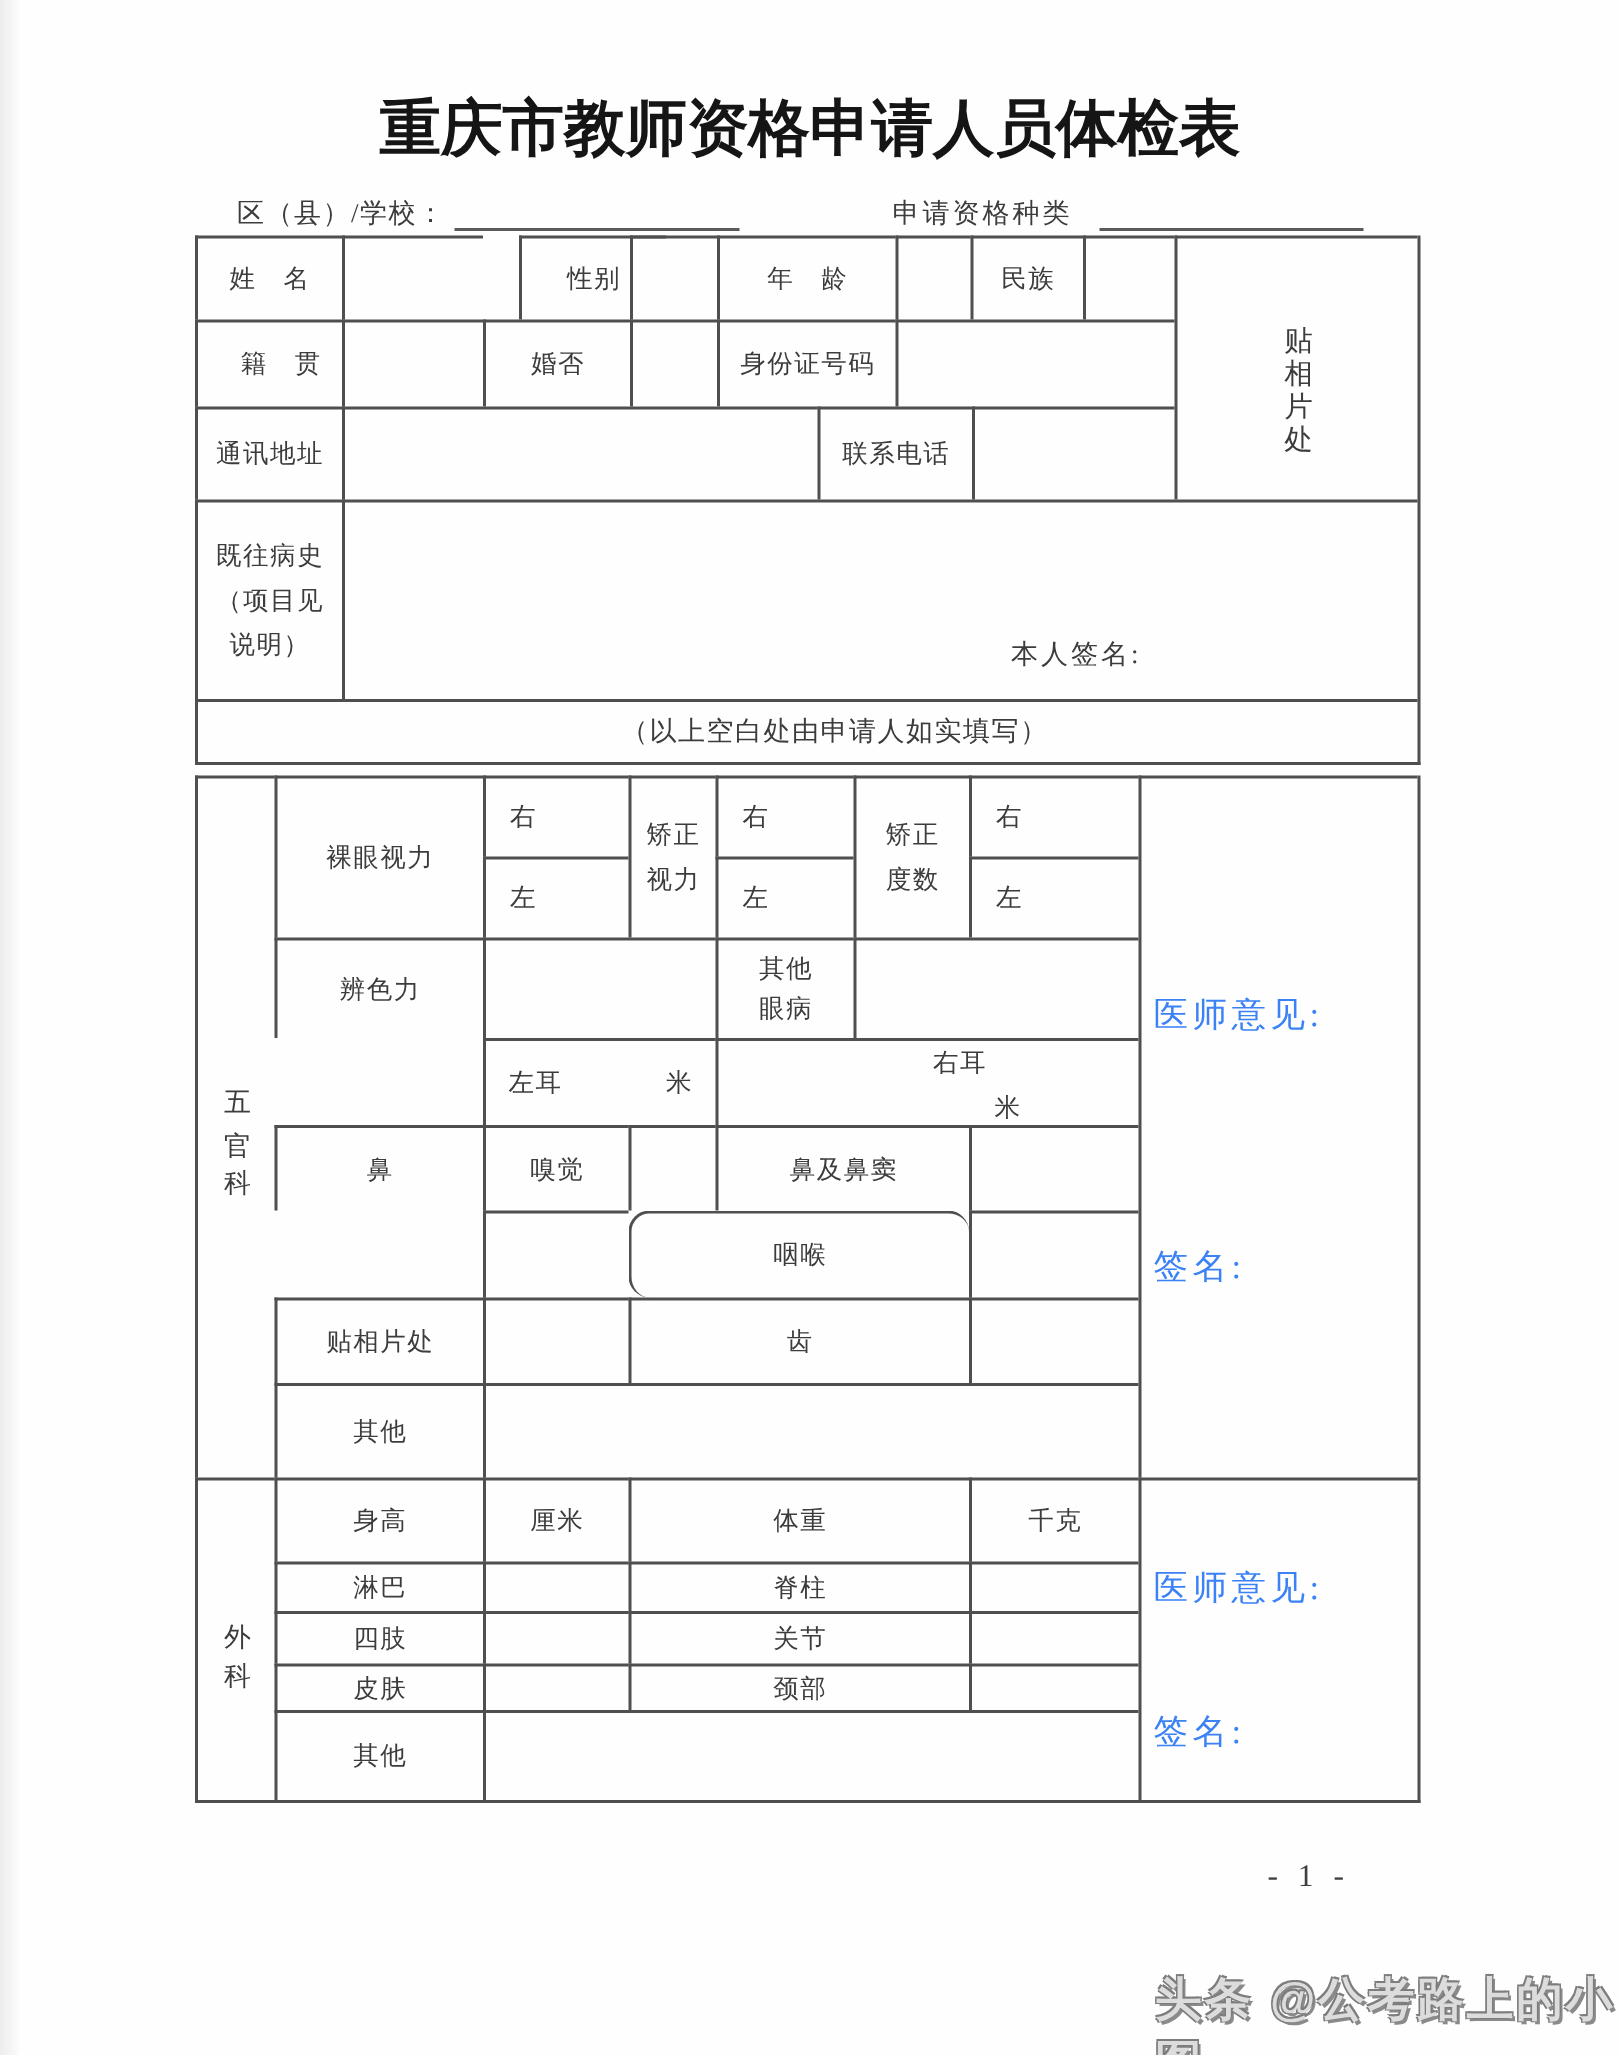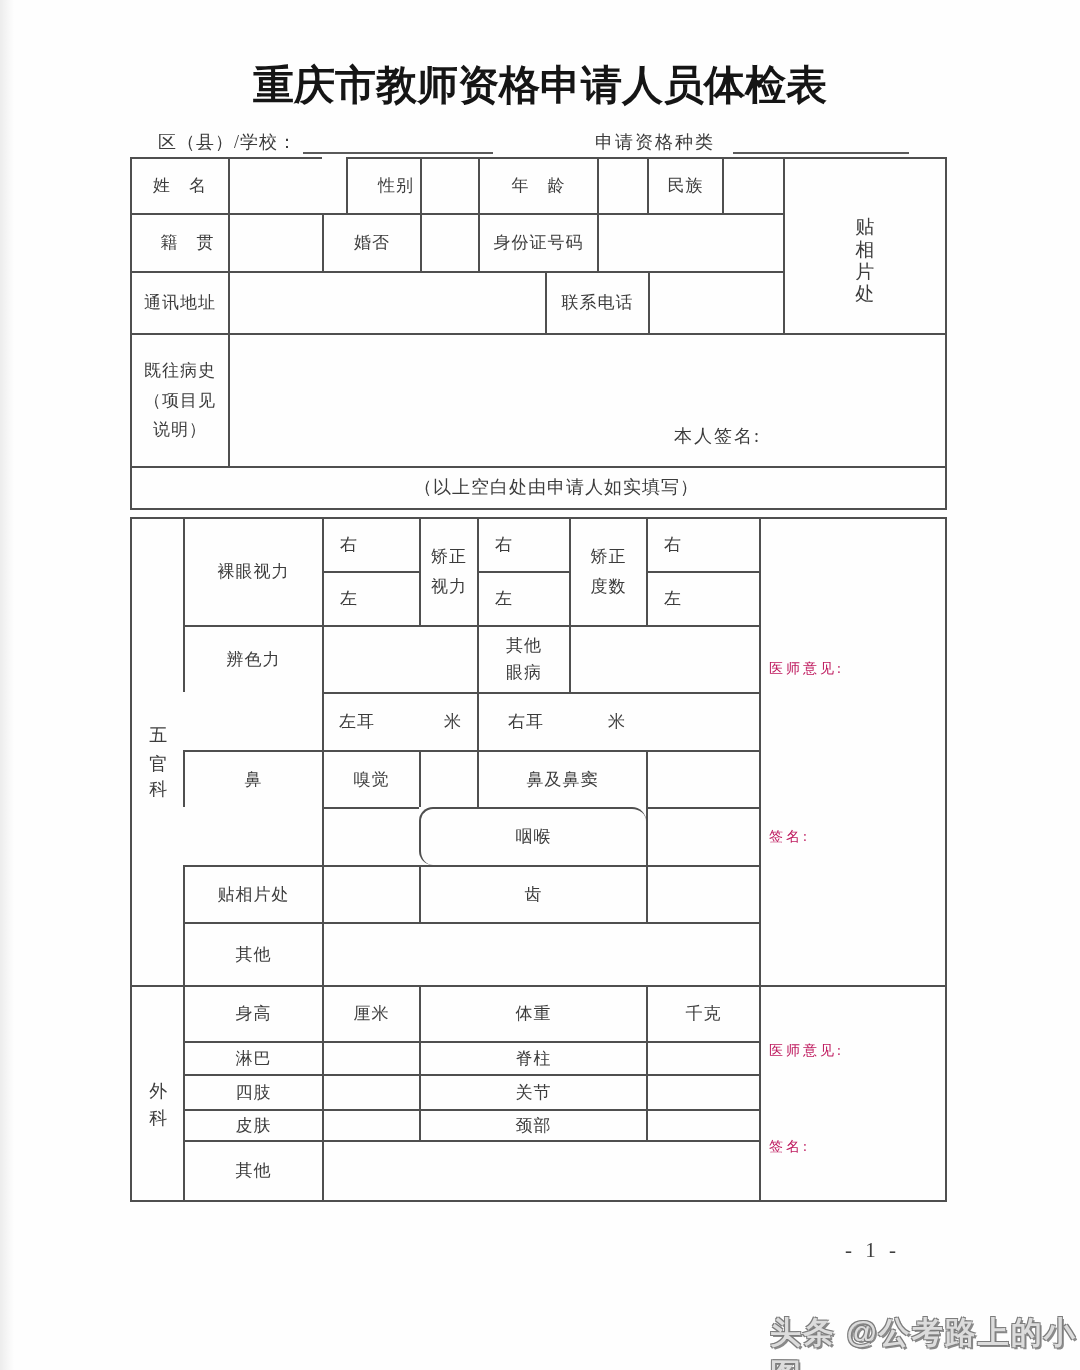--- a/index.html
+++ b/index.html
@@ -25,28 +25,28 @@
   .tbl{position:absolute;border-right:2px solid #4f4f4f;border-bottom:2px solid #4f4f4f;}
   .c{
     position:absolute;box-sizing:border-box;
     border-top:2px solid #4f4f4f;border-left:2px solid #4f4f4f;
     display:flex;align-items:center;justify-content:center;
     font-size:17px;color:#3c3c3c;letter-spacing:1px;line-height:1.75;
   }
   .ml{white-space:pre-line;text-align:center;}
   .tl{justify-content:flex-start;padding-left:16px;}
   .earL{justify-content:space-between;padding:0 15px;}
-  .earR{justify-content:flex-start;padding-left:29px;}
+  .earR{justify-content:flex-start;padding-left:42px;flex-direction:column;}
   .earR .unit{margin-left:64px;}
   .vtext{writing-mode:vertical-rl;text-orientation:upright;}
   .photo-cell{font-size:19px;letter-spacing:22px;}
   .sec-ent{font-size:18px;letter-spacing:26px;}
   .sec-sur{font-size:18px;letter-spacing:26px;}
   .rel{display:block;}
-  .opn{position:absolute;left:8px;font-size:14px;letter-spacing:3px;color:#be185d;}
+  .opn{position:absolute;left:8px;font-size:23px;letter-spacing:3px;color:#3b82f6;}
   .selfsig{position:absolute;left:444px;top:86px;font-size:18px;letter-spacing:2px;}
   .note-cell{font-size:18px;padding-left:36px;}
   .pageno{
     position:absolute;left:845px;top:1238px;font-size:21px;color:#3f3f3f;letter-spacing:4px;
   }
   .watermark{
     position:absolute;left:770px;top:1312px;
     font-family:"Liberation Sans","DejaVu Sans",sans-serif;
     font-size:31px;font-weight:700;letter-spacing:2px;color:#dcdcdc;
     text-shadow:-1px -1px 0 #7d7d7d,1px -1px 0 #7d7d7d,-1px 1px 0 #7d7d7d,2px 2px 0 #8a8a8a;

